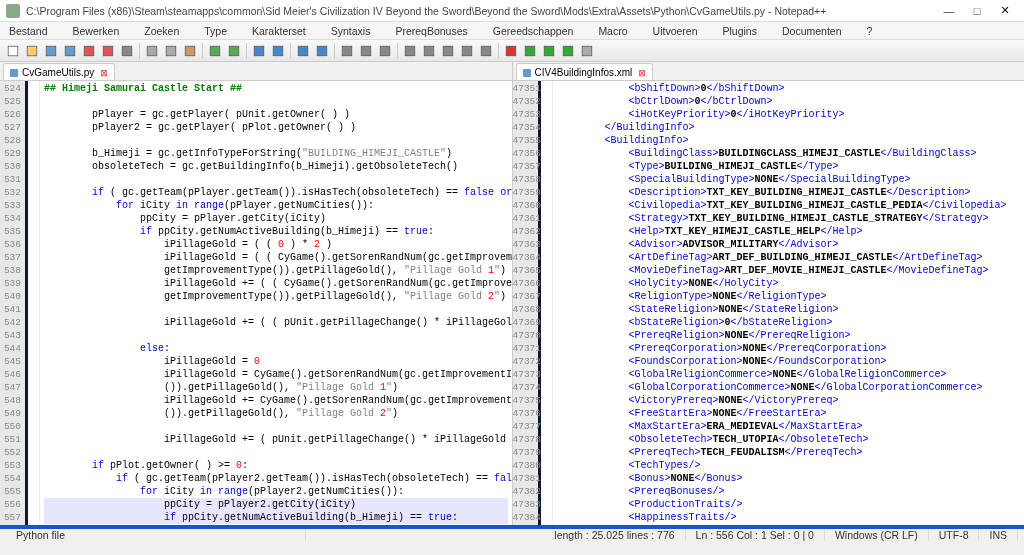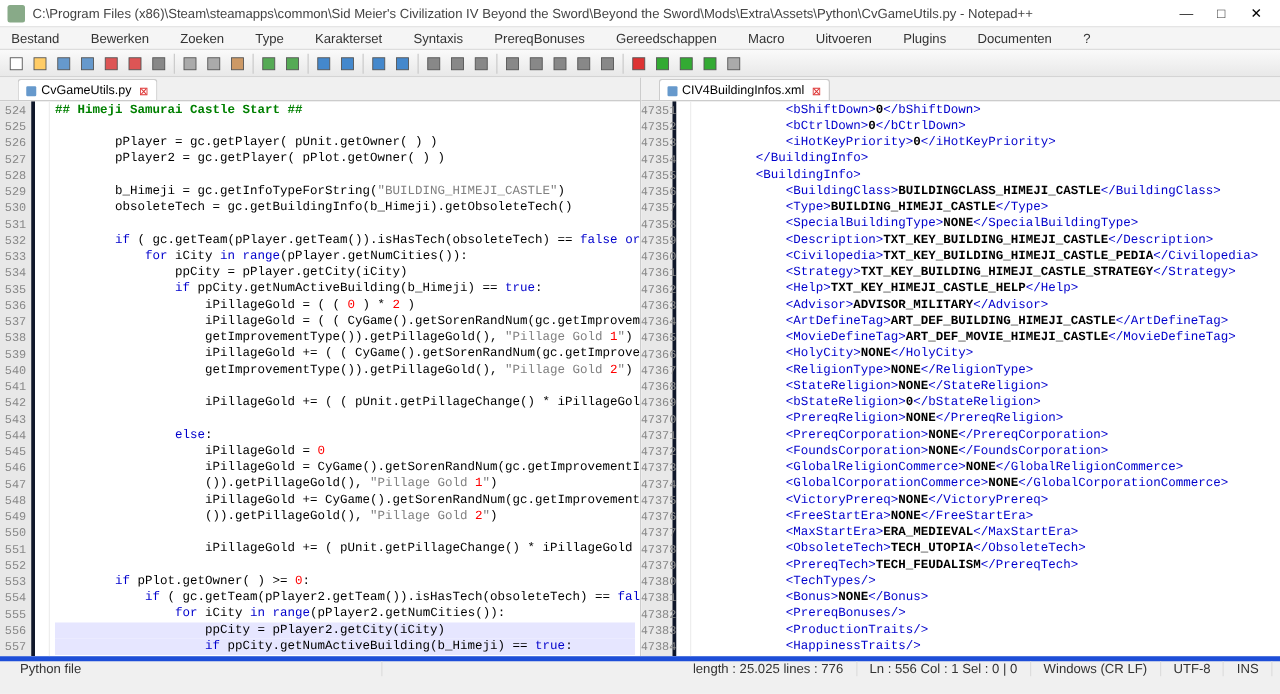--- a/index.html
+++ b/index.html
@@ -12,21 +12,21 @@
 .winctl div:last-child{color:#000}
 .menubar{height:18px;background:#f5f5f5;display:flex;align-items:flex-end;padding:0 4px;gap:15px;border-bottom:1px solid #ddd}
 .menubar span{padding:2px 5px;font-size:10.5px;color:#333}
 .toolbar{height:22px;background:linear-gradient(#fafafa,#e8e8e8);display:flex;align-items:center;padding:0 4px;gap:1px;border-bottom:1px solid #ccc}
 .tbtn{width:18px;height:18px;border:1px solid transparent;display:flex;align-items:center;justify-content:center;border-radius:2px;font-size:9px}
 .tbtn svg{width:12px;height:12px}
 .tsep{width:1px;height:16px;background:#ccc;margin:0 2px}
 .workspace{flex:1;display:flex;overflow:hidden;background:#fff}
 .pane{flex:1;display:flex;flex-direction:column;overflow:hidden;border-right:1px solid #ccc}
 .pane:last-child{border-right:none}
-.tabbar{height:19px;background:#f0f0f0;display:flex;align-items:flex-end;padding:0 14px;border-bottom:1px solid #ccc}
+.tabbar{height:19px;background:#f0f0f0;display:flex;align-items:flex-end;padding:0 3px;border-bottom:1px solid #ccc}
 .tab{height:17px;background:#fff;border:1px solid #ccc;border-bottom:none;border-radius:3px 3px 0 0;padding:1px 6px 0 6px;display:flex;align-items:center;font-size:10px;gap:4px}
 .tab .dot{width:8px;height:8px;background:#69c;border-radius:1px}
 .tab .cls{color:#d33;font-size:9px;margin-left:2px}
 .editor{flex:1;overflow:hidden;font-family:Consolas,"Courier New",monospace;font-size:10px;line-height:13px;white-space:pre;display:flex}
 .gutter{width:28px;background:#e8e8e8;color:#888;text-align:right;padding:1px 4px 1px 0;border-right:3px solid #0f172a;font-size:9.5px;user-select:none}
 .fold{width:12px;border-right:1px solid #eee;position:relative}
 .code{flex:1;padding:1px 4px;overflow:hidden}
 .kw{color:#0000cc;font-weight:normal}
 .cm{color:#008000;font-weight:bold}
 .st{color:#808080}

